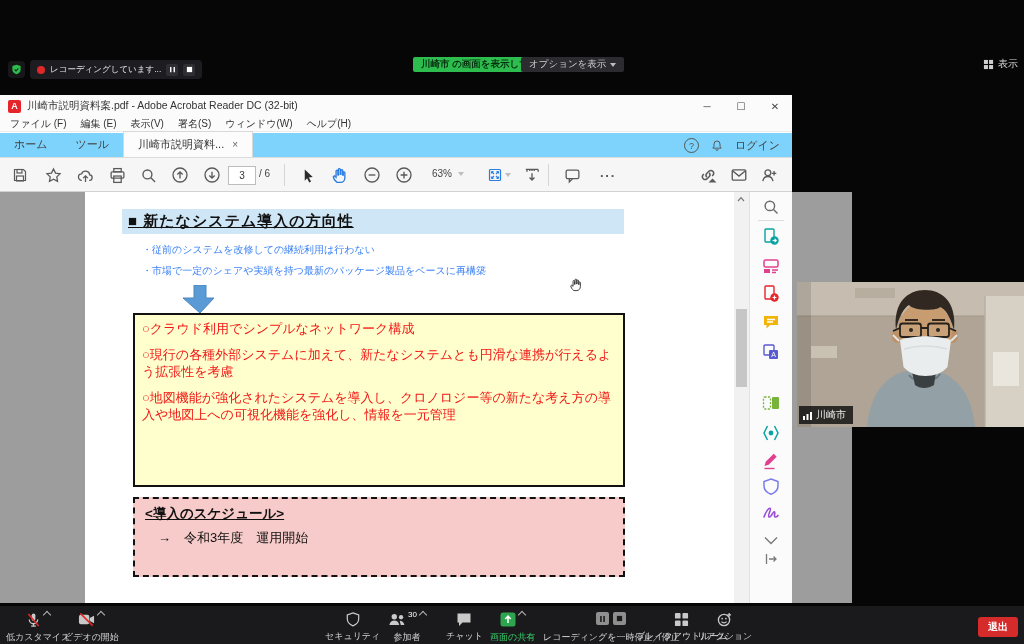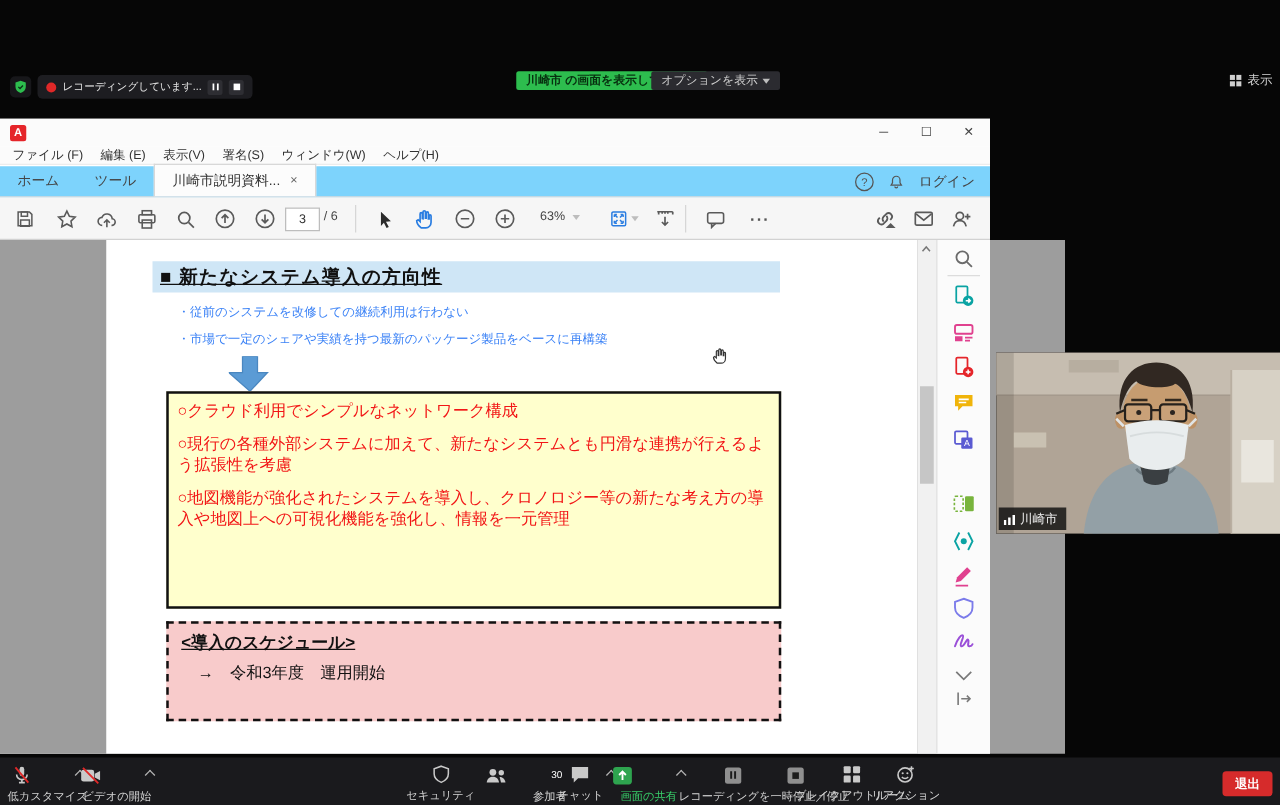--- a/index.html
+++ b/index.html
@@ -69,21 +69,21 @@
   
   .webcam{left:797px;top:282px;width:227px;height:145px;background:#111;}
   .cam-label{position:absolute;left:2px;bottom:3px;background:rgba(15,15,15,.82);display:flex;align-items:center;gap:3px;padding:2px 7px 2px 4px;}
   .cam-label span{font-size:10px;color:#efefef;}
 
   
   .bot-bar{left:0;top:606px;width:1024px;height:38px;background:#1a1a1d;}
   .zb{position:absolute;top:6px;display:flex;flex-direction:column;align-items:center;gap:3px;}
   .zb-label{font-size:9px;color:#d4d4d4;white-space:nowrap;}
   .zb-label.green{color:#38d06a;}
-  .zb-iconrow{display:flex;align-items:center;height:16px;gap:33px;}
+  .zb-iconrow{display:flex;align-items:flex-start;height:16px;}
   .badge-count{font-size:8px;color:#fff;margin:-2px 0 0 2px;}
   .leave-btn{position:absolute;right:6px;top:11px;background:#d62b2b;color:#fff;font-size:10px;font-weight:bold;padding:3px 10px;border-radius:3px;}
   .pause-sq,.stop-sq{width:13px;height:13px;background:#8f8f8f;border-radius:2px;display:flex;align-items:center;justify-content:center;margin:0 2px;}
 </style>
 </head>
 <body>
 
 <div class="stage">
 
   <div class="abs shield-badge">
@@ -118,20 +118,21 @@
         <rect x="1" y="6.6" width="4.4" height="4.4" fill="#cfcfcf"></rect>
         <rect x="6.6" y="6.6" width="4.4" height="4.4" fill="#cfcfcf"></rect>
       </svg>
     <span>表示</span>
   </div>
 
   <div class="abs acro-win">
 
     <div class="abs title-bar">
       <span class="acro-logo">A</span>
+      <span class="title-text">川崎市説明資料案.pdf - Adobe Acrobat Reader DC (32-bit)</span>
       <span class="win-ctrls">
         <span class="win-btn">─</span>
         <span class="win-btn">☐</span>
         <span class="win-btn">✕</span>
       </span>
     </div>
 
     <div class="abs menu-bar">
       <span class="menu-item">ファイル (F)</span>
       <span class="menu-item">編集 (E)</span>

